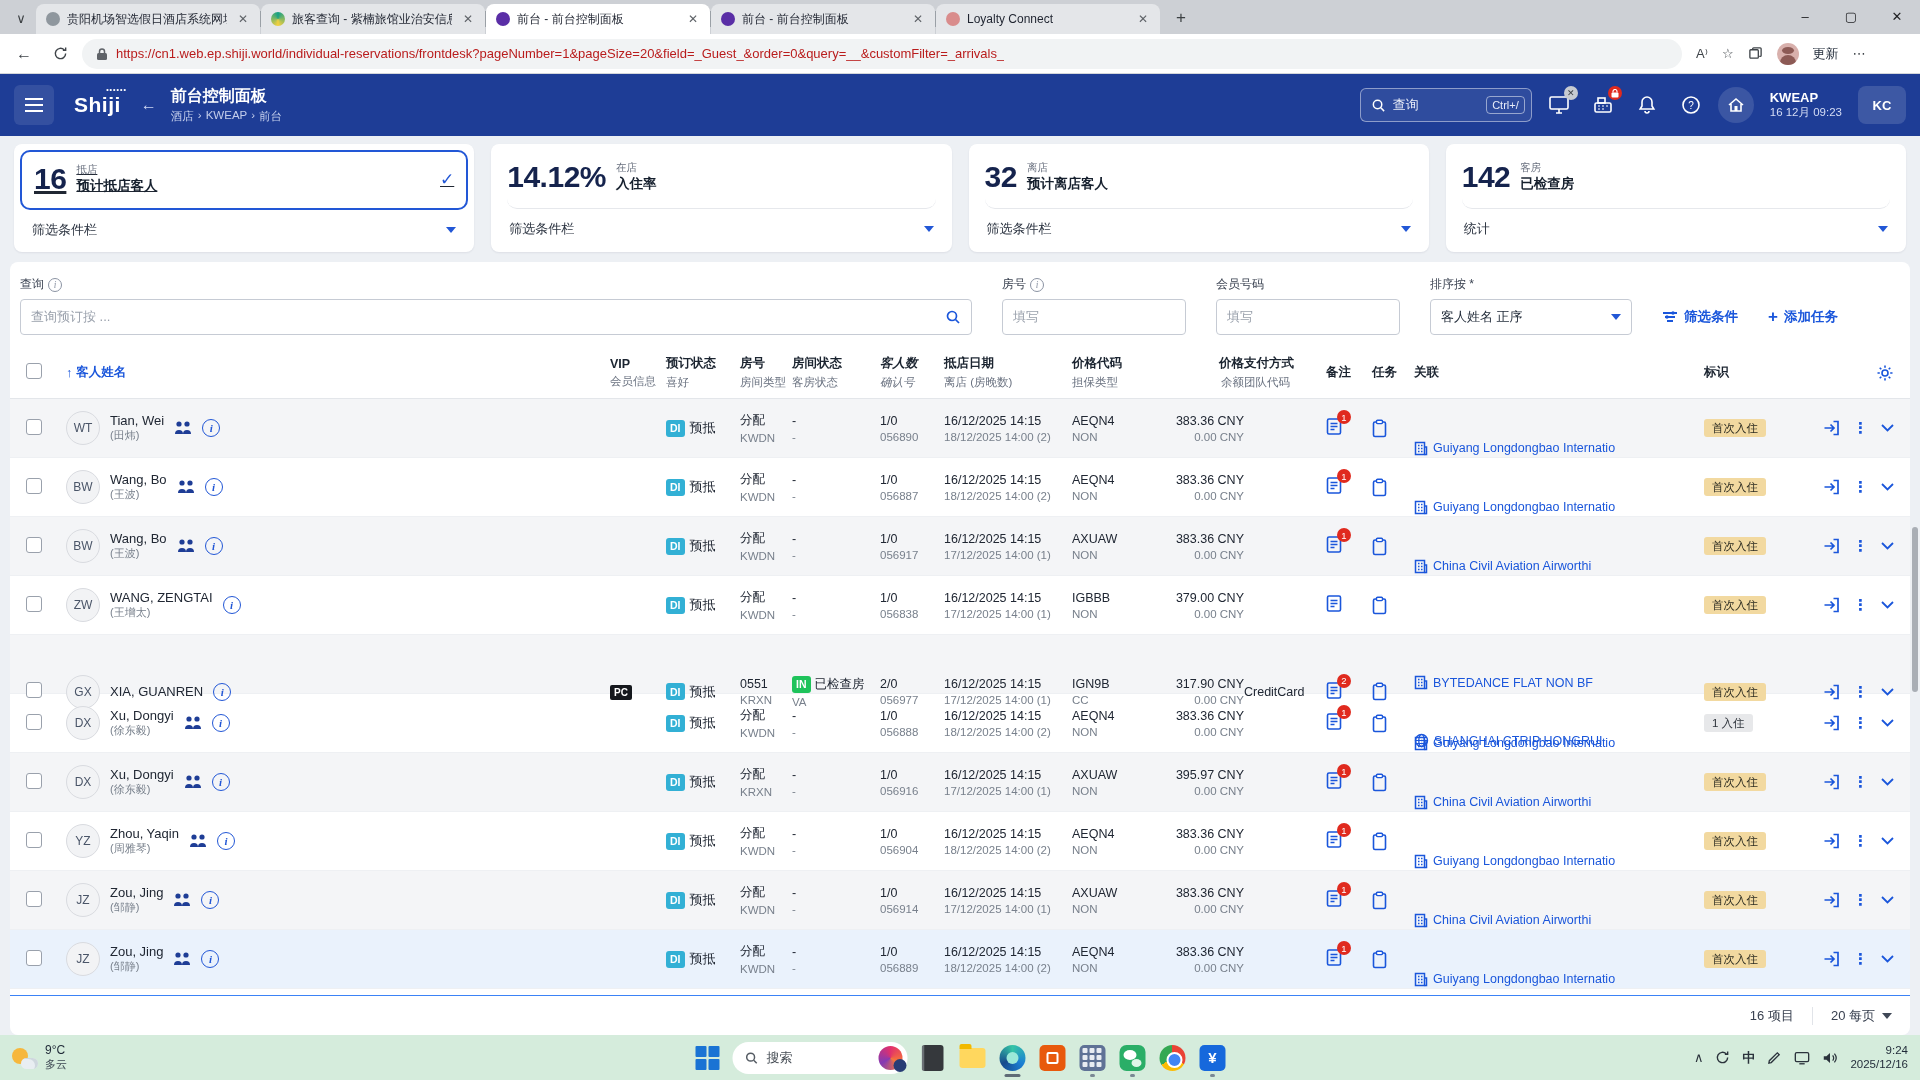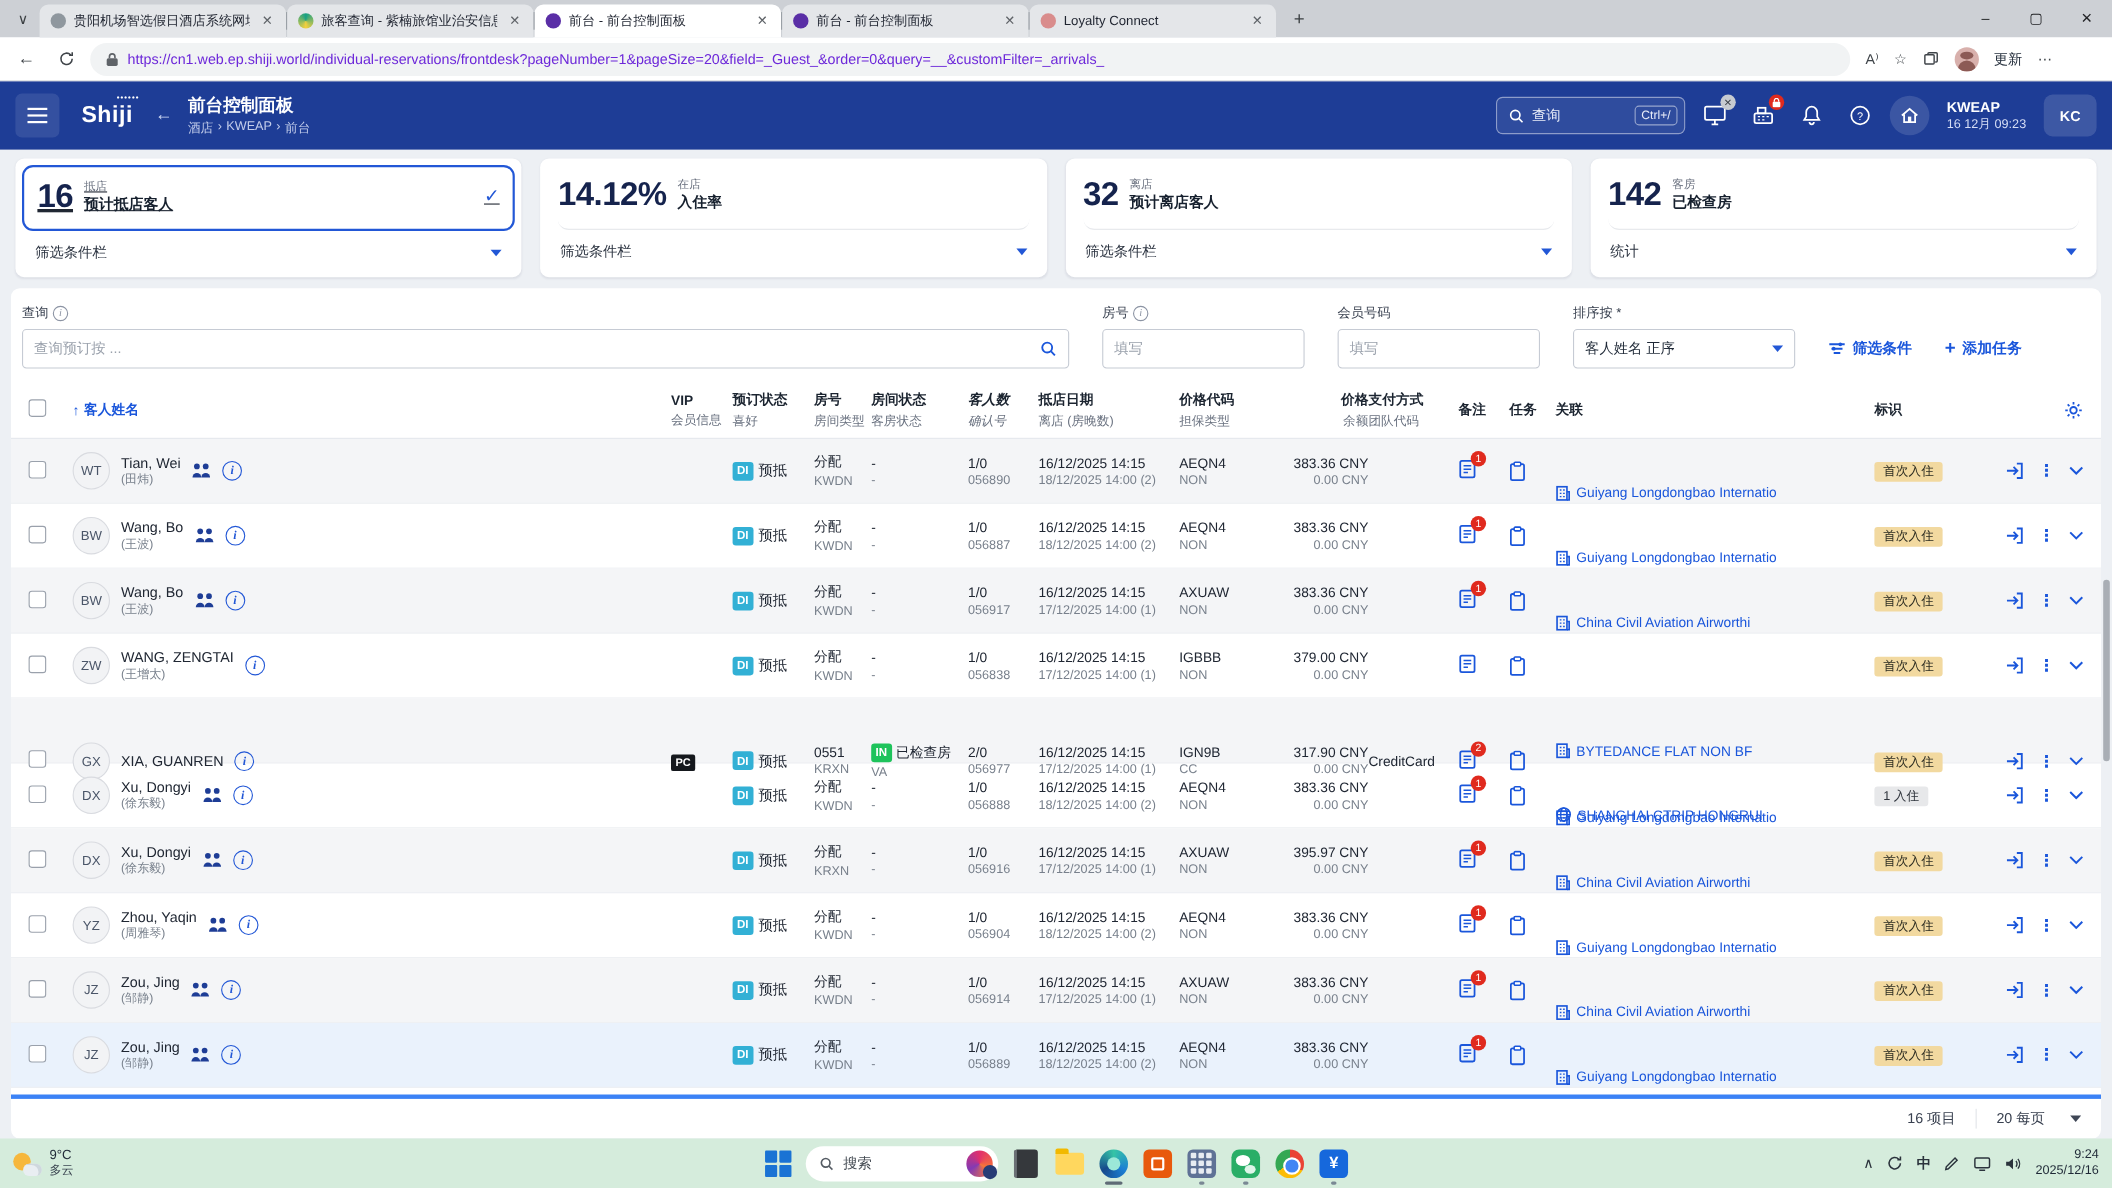--- a/index.html
+++ b/index.html
@@ -20,21 +20,21 @@
   .fav-pink { background:#d98c8c; border-radius:3px; }
   .tab .tabtitle { flex:1; font-size:12px; color:#1f2430; white-space:nowrap; overflow:hidden; }
   .tab .tabclose { color:#5f6368; font-size:12px; padding:1px 4px; border-radius:4px; }
   .newtab { width:28px; height:28px; margin:0 0 2px 6px; display:flex; align-items:center; justify-content:center; font-size:17px; color:#3c4043; }
   .winctrl { margin-left:auto; display:flex; align-self:stretch; align-items:center; }
   .winctrl span { width:46px; text-align:center; font-size:13px; color:#202124; line-height:34px; }
 
   .urlbar { height:40px; background:#ffffff; border-bottom:1px solid #d4d7db; display:flex; align-items:center; padding:0 10px; gap:8px; flex:0 0 auto; }
   .navbtn { width:28px; height:28px; display:flex; align-items:center; justify-content:center; color:#3f4449; font-size:16px; }
   .urlpill { flex:1; max-width:1600px; height:30px; background:#f1f3f4; border-radius:15px; display:flex; align-items:center; padding:0 14px; gap:8px; }
-  .urlpill .url { font-size:13px; color:#6d28d9; white-space:nowrap; overflow:hidden; }
+  .urlpill .url { font-size:13px; color:#b91c1c; white-space:nowrap; overflow:hidden; }
   .toolicons { display:flex; align-items:center; gap:14px; padding:0 6px; color:#3f4449; }
   .avatar-chip { width:22px; height:22px; border-radius:50%; background:#d8b0ac; position:relative; overflow:hidden; }
   .avatar-chip::after { content:""; position:absolute; left:5px; top:4px; width:12px; height:7px; border-radius:50%; background:#8c5a55; }
   .avatar-chip::before { content:""; position:absolute; left:3px; top:12px; width:16px; height:10px; border-radius:8px 8px 0 0; background:#8c5a55; }
   .updatebtn { font-size:13px; color:#1f2937; }
 
   
   .appheader { height:62px; background:#1e3d96; color:#fff; display:flex; align-items:center; padding:0 14px; gap:10px; flex:0 0 auto; }
   .hamburger { width:40px; height:40px; border-radius:6px; background:rgba(255,255,255,.10); display:flex; flex-direction:column; justify-content:center; align-items:center; gap:4px; }
   .hamburger i { display:block; width:18px; height:2px; background:#fff; }
@@ -130,23 +130,23 @@
   .notebadge { position:absolute; top:-7px; right:-8px; min-width:14px; height:14px; border-radius:7px; background:#e02a1e; color:#fff; font-size:9.5px; display:flex; align-items:center; justify-content:center; padding:0 3px; }
   .notebadge:empty { display:none; }
   .c-links { display:flex; flex-direction:column; gap:3px; min-width:0; }
   .rlink { display:flex; align-items:center; gap:5px; color:#1a56db; font-size:12.5px; white-space:nowrap; overflow:hidden;margin-top:40px; }
   .tagbadge { font-size:11.5px; padding:3px 8px; border-radius:3px; white-space:nowrap; }
   .tagbadge.tan { background:#f2d9a0; color:#2b2b20; }
   .tagbadge.gray { background:#e7e8ea; color:#2e333b; }
   .c-actions { display:flex; align-items:center; justify-content:flex-end; gap:13px; color:#1a56db; }
   .kebab { font-size:15px; font-weight:bold; color:#1a56db; letter-spacing:0; }
 
-  .pagination { border-top:4px solid #3b82f6; height:40px; display:flex; align-items:center; justify-content:flex-end; padding:17px 18px; gap:0; }
+  .pagination { border-top:1px solid #3b82f6; height:40px; display:flex; align-items:center; justify-content:flex-end; padding:17px 18px; gap:0; }
   .pgtotal { font-size:13px; color:#394150; padding-right:18px; border-right:1px solid #e1e4e9; }
-  .pgper { font-size:13px; color:#394150; padding-left:18px; display:flex; align-items:center; gap:23px; }
+  .pgper { font-size:13px; color:#394150; padding-left:18px; display:flex; align-items:center; gap:7px; }
   .pgper .caret { border-top-color:#3f4756; }
 
   .scrollthumb { position:absolute; right:2px; top:527px; width:6px; height:165px; background:#a9aeb5; border-radius:3px; }
 
   
   .taskbar { height:45px; background:#d5ecdc; display:flex; align-items:center; padding:0 12px; flex:0 0 auto; position:relative; }
   .weather { display:flex; align-items:center; gap:7px; width:230px; }
   .wicon { position:relative; width:26px; height:24px; }
   .wsun { position:absolute; left:0; top:2px; width:16px; height:16px; border-radius:50%; background:#f6b73c; }
   .wcloud { position:absolute; right:0; bottom:1px; width:17px; height:11px; border-radius:7px; background:#e9eef2; box-shadow:-4px 2px 0 -1px #cfd8de inset; }

